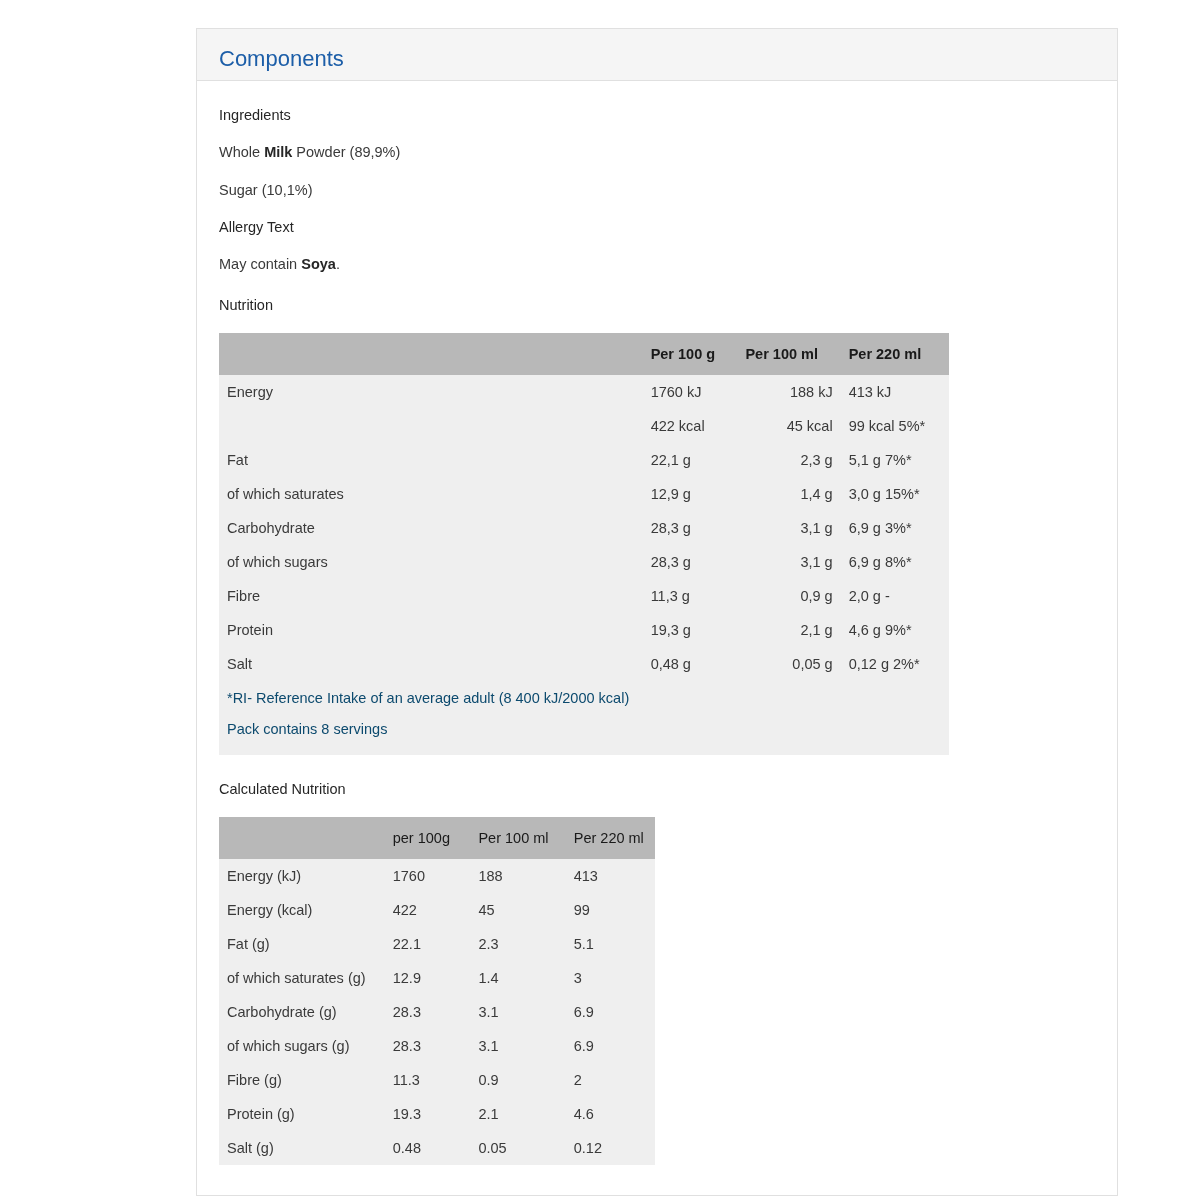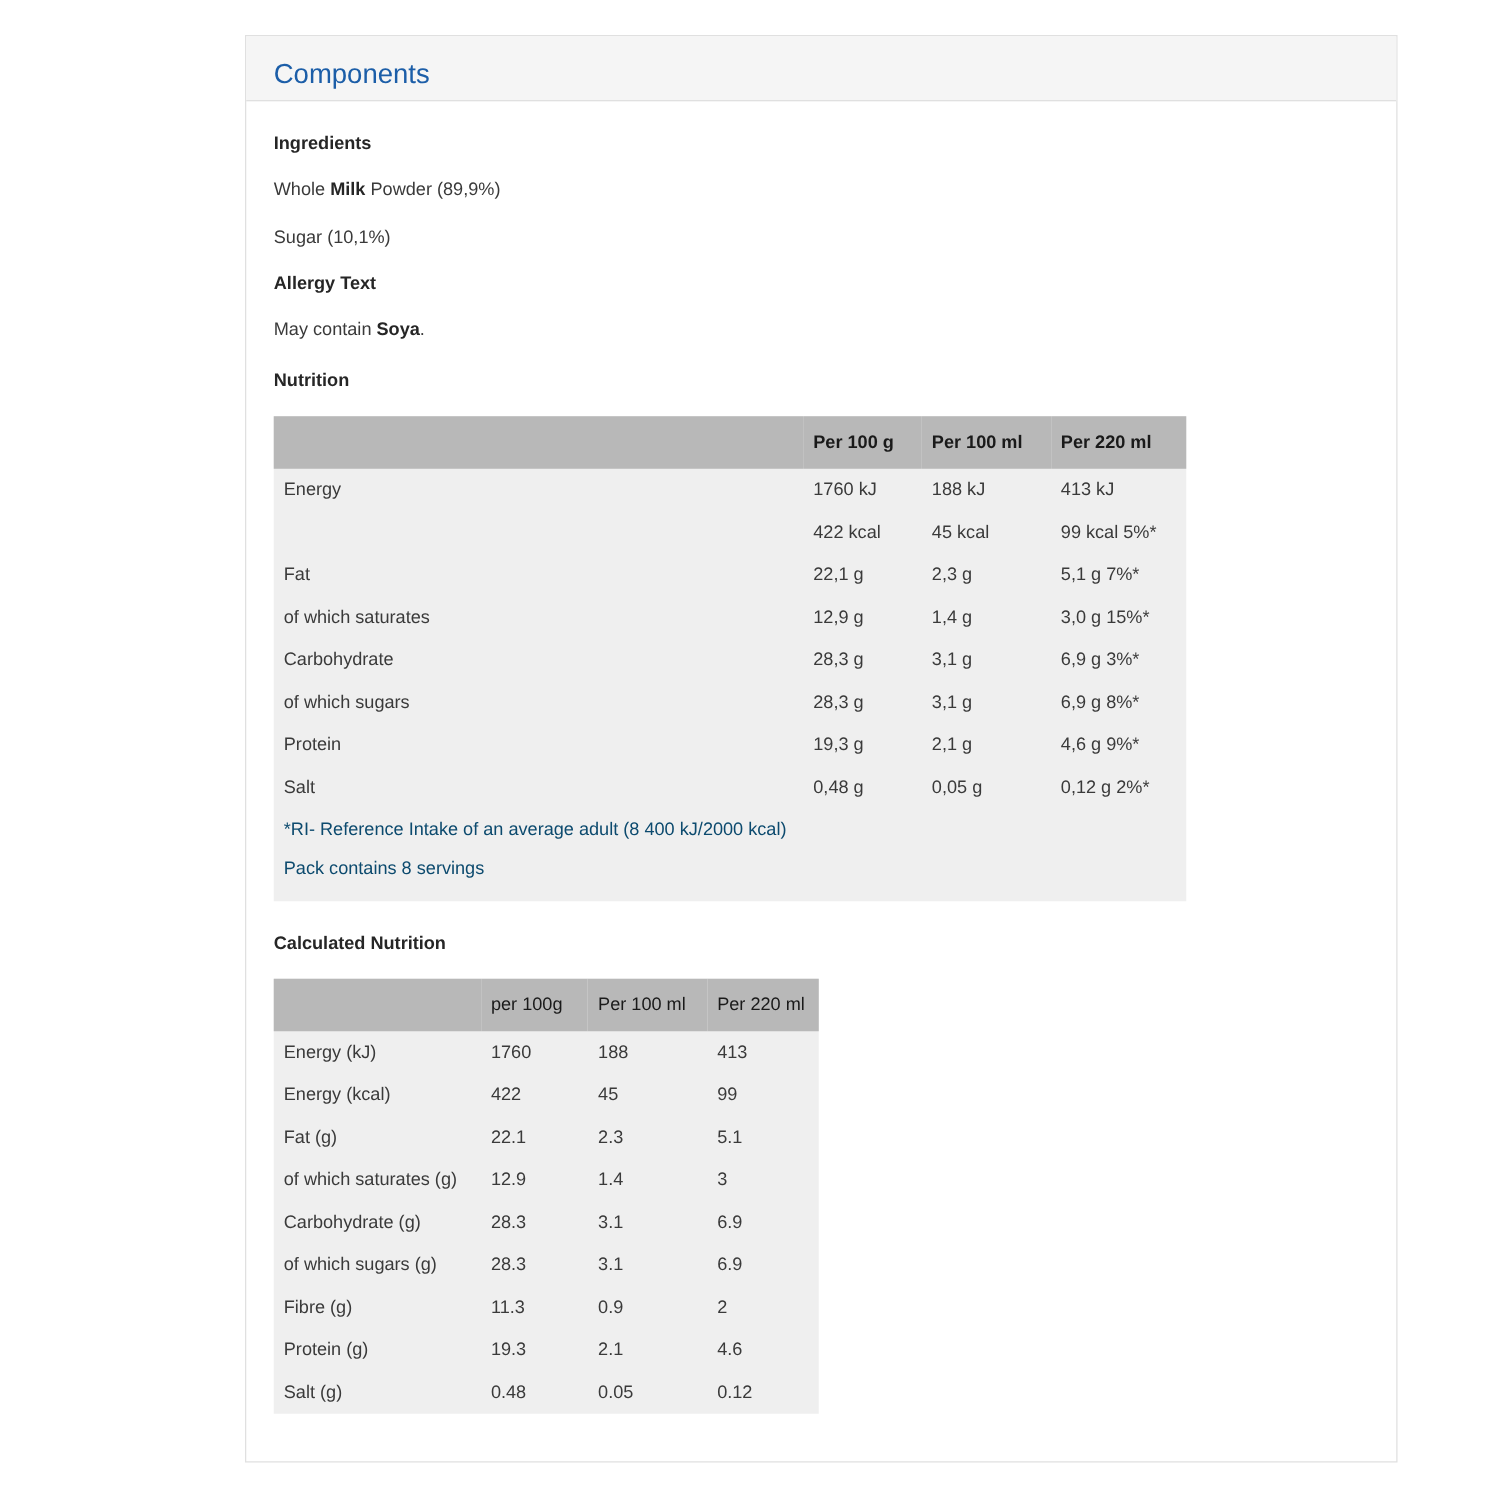--- a/index.html
+++ b/index.html
@@ -46,21 +46,21 @@
     line-height: 24px;
   }
 
   .card-body {
     padding: 26px 22px 30px 22px;
     box-sizing: border-box;
   }
 
   .sec-title {
     font-size: 14.5px;
-    font-weight: bold;
+    font-weight: normal;
     color: #262626;
     margin: 0 0 20px 0;
   }
 
   .para {
     font-size: 14.5px;
     color: #3a3a3a;
     margin: 0 0 20px 0;
     line-height: 18px;
   }
@@ -106,21 +106,21 @@
     vertical-align: top;
   }
 
   table.nutri tbody td.label {
     padding-left: 8px;
     color: #3a3a3a;
     margin-left: 35px;
   }
 
   table.nutri tbody tr td:nth-child(2) { width: 85px; }
-  table.nutri tbody tr td:nth-child(3) { width: 95px; }
+  table.nutri tbody tr td:nth-child(3) { width: 95px; text-align: right; }
   table.nutri tbody tr td:nth-child(4) { width: 100px; }
 
   .footnote {
     font-size: 14.5px;
     color: #0c4a6e;
     padding: 9px 8px 6px 8px;
   }
   .footnote.last {
     padding-bottom: 18px;
   }
@@ -225,20 +225,26 @@
               <td>3,1 g</td>
               <td>6,9 g 3%*</td>
             </tr>
             <tr>
               <td class="label">of which sugars</td>
               <td>28,3 g</td>
               <td>3,1 g</td>
               <td>6,9 g 8%*</td>
             </tr>
             <tr>
+              <td class="label">Fibre</td>
+              <td>11,3 g</td>
+              <td>0,9 g</td>
+              <td>2,0 g -</td>
+            </tr>
+            <tr>
               <td class="label">Protein</td>
               <td>19,3 g</td>
               <td>2,1 g</td>
               <td>4,6 g 9%*</td>
             </tr>
             <tr>
               <td class="label">Salt</td>
               <td>0,48 g</td>
               <td>0,05 g</td>
               <td>0,12 g 2%*</td>

